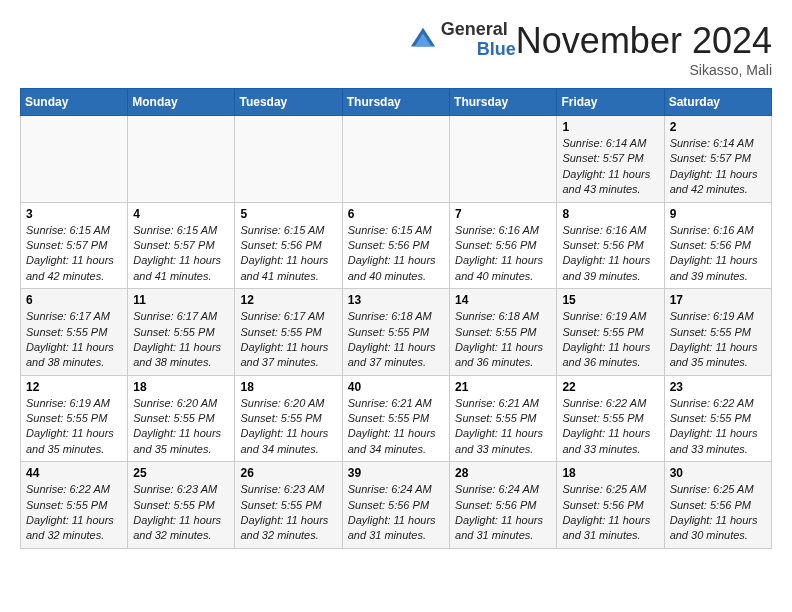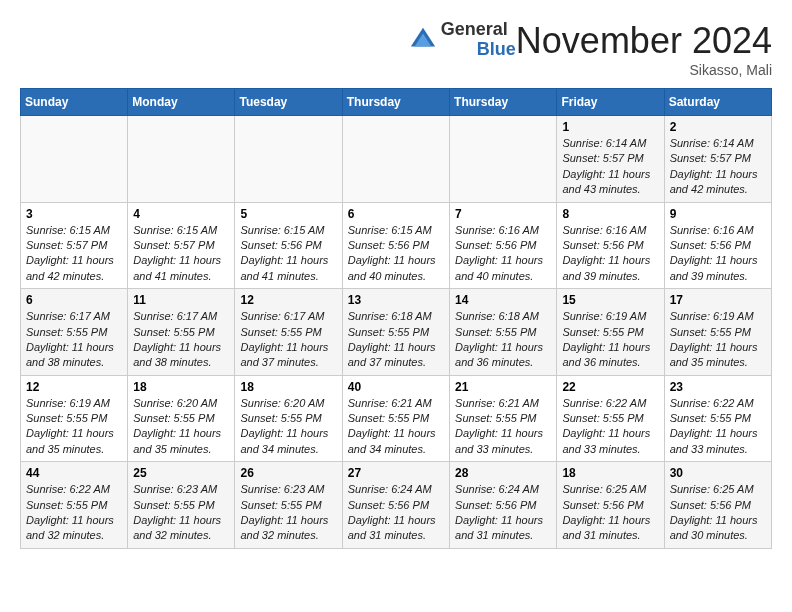--- a/index.html
+++ b/index.html
@@ -242,21 +242,21 @@
         </td>
         <td>
           <span class="day-num">25</span>
           <div class="day-info">Sunrise: 6:23 AM<br>Sunset: 5:55 PM<br>Daylight: 11 hours<br>and 32 minutes.</div>
         </td>
         <td>
           <span class="day-num">26</span>
           <div class="day-info">Sunrise: 6:23 AM<br>Sunset: 5:55 PM<br>Daylight: 11 hours<br>and 32 minutes.</div>
         </td>
         <td>
-          <span class="day-num">27</span>
+          <span class="day-num">39</span>
           <div class="day-info">Sunrise: 6:24 AM<br>Sunset: 5:56 PM<br>Daylight: 11 hours<br>and 31 minutes.</div>
         </td>
         <td>
           <span class="day-num">28</span>
           <div class="day-info">Sunrise: 6:24 AM<br>Sunset: 5:56 PM<br>Daylight: 11 hours<br>and 31 minutes.</div>
         </td>
         <td>
           <span class="day-num">18</span>
           <div class="day-info">Sunrise: 6:25 AM<br>Sunset: 5:56 PM<br>Daylight: 11 hours<br>and 31 minutes.</div>
         </td>

